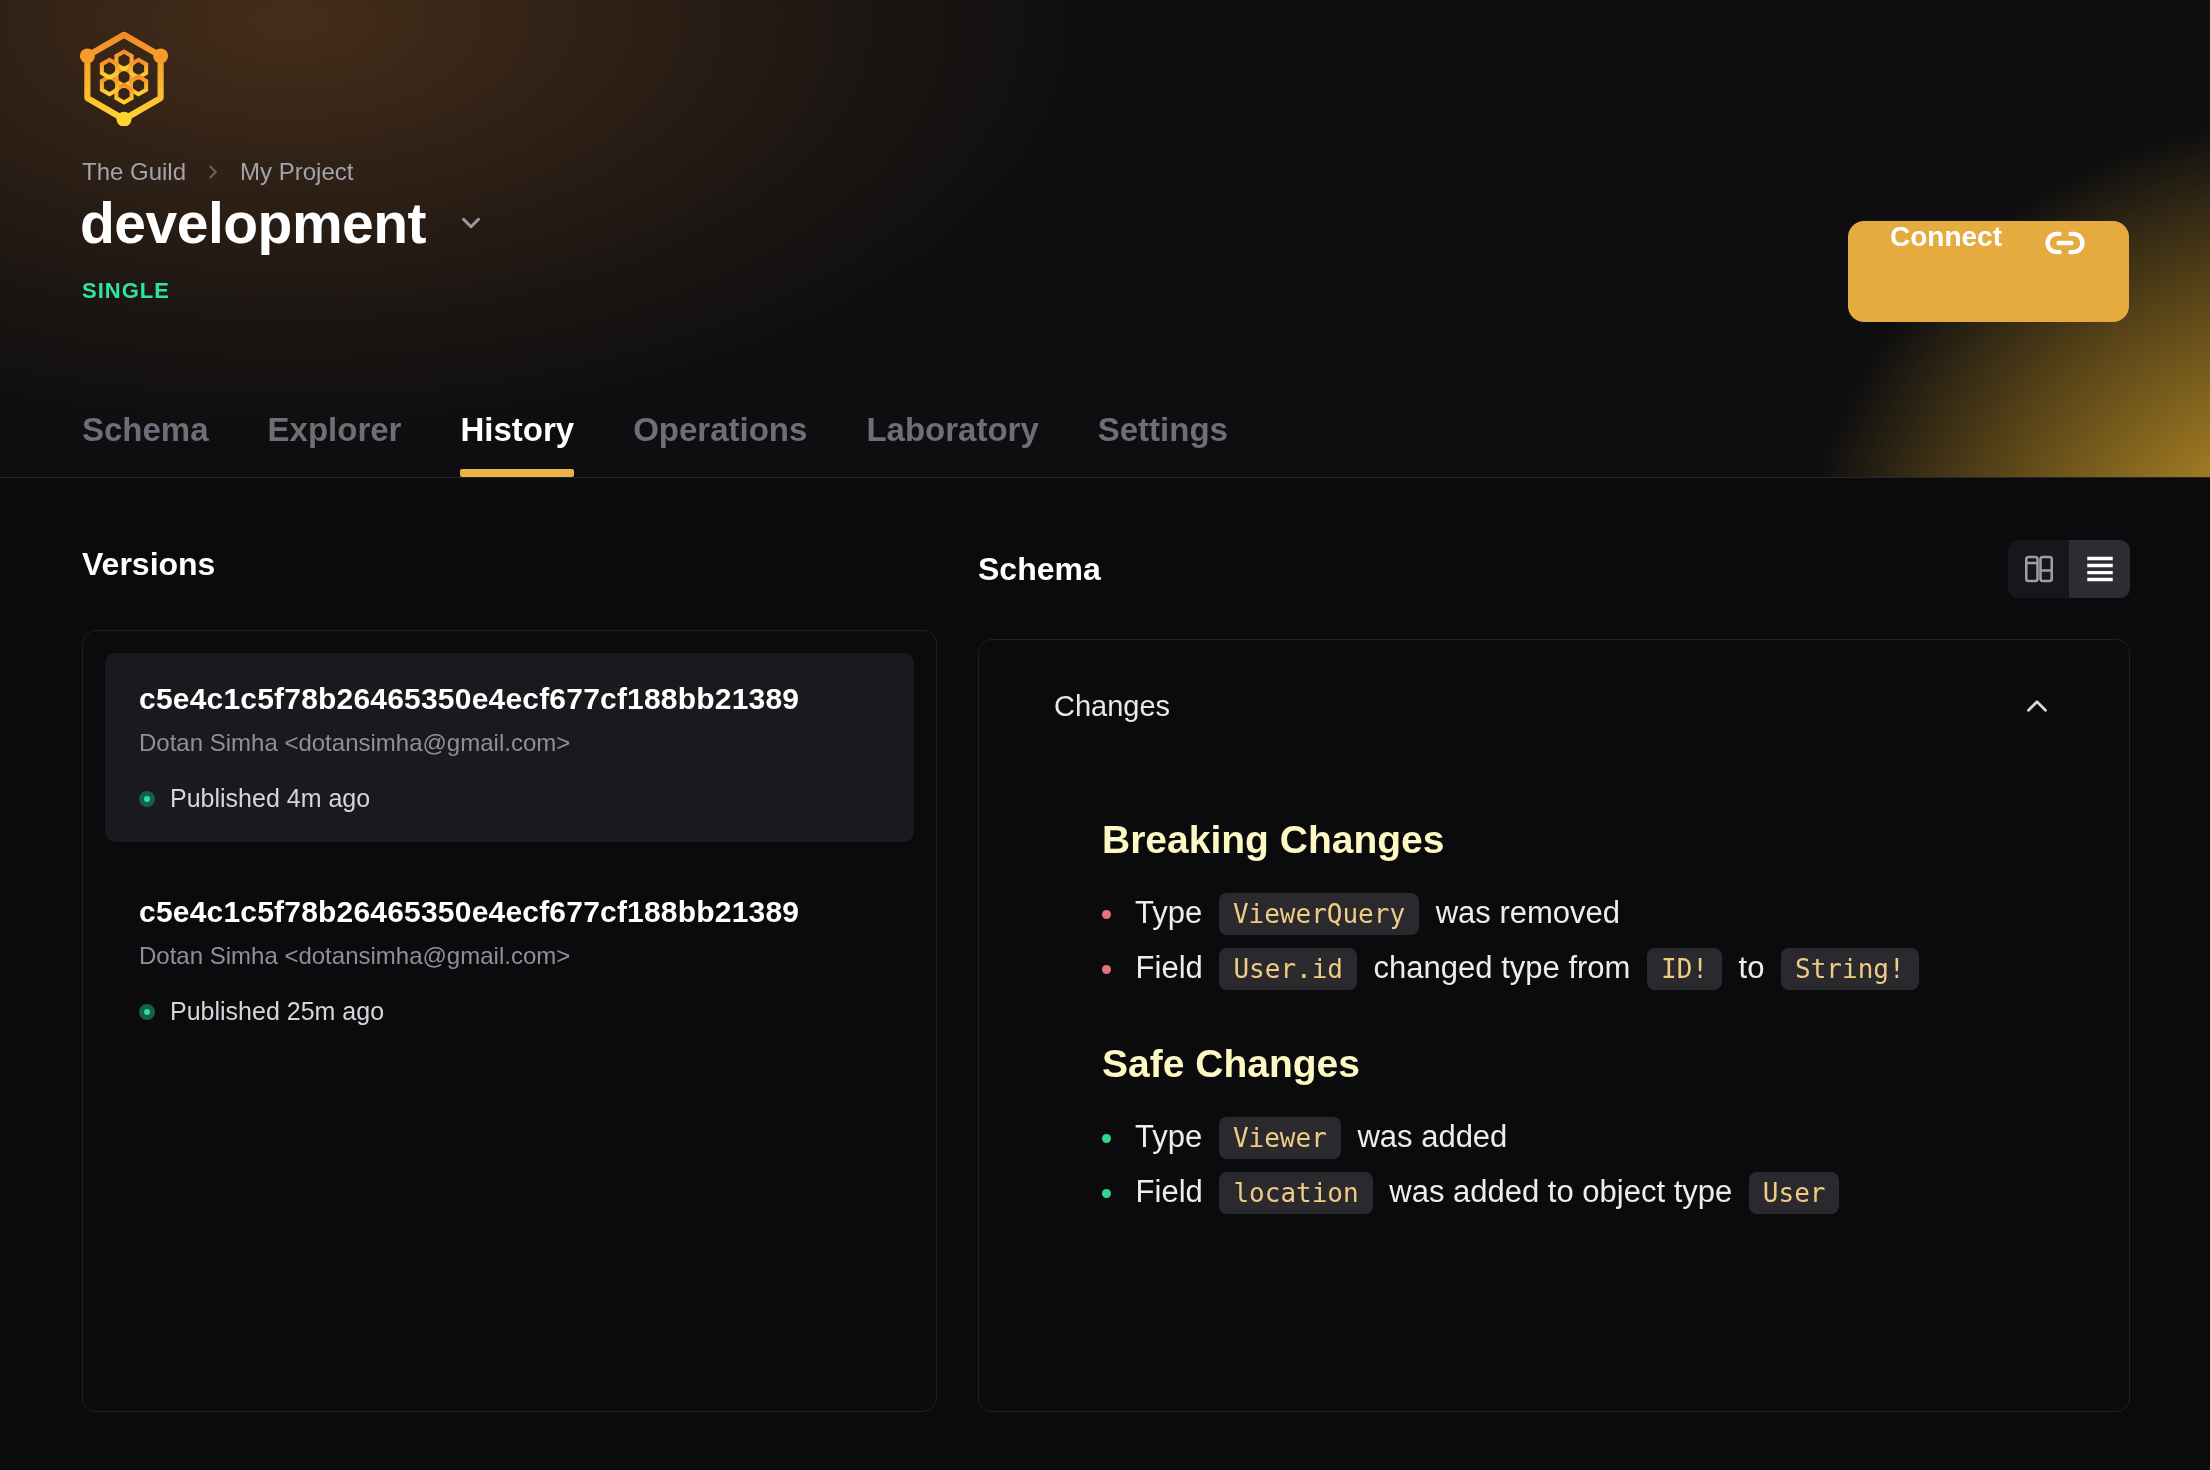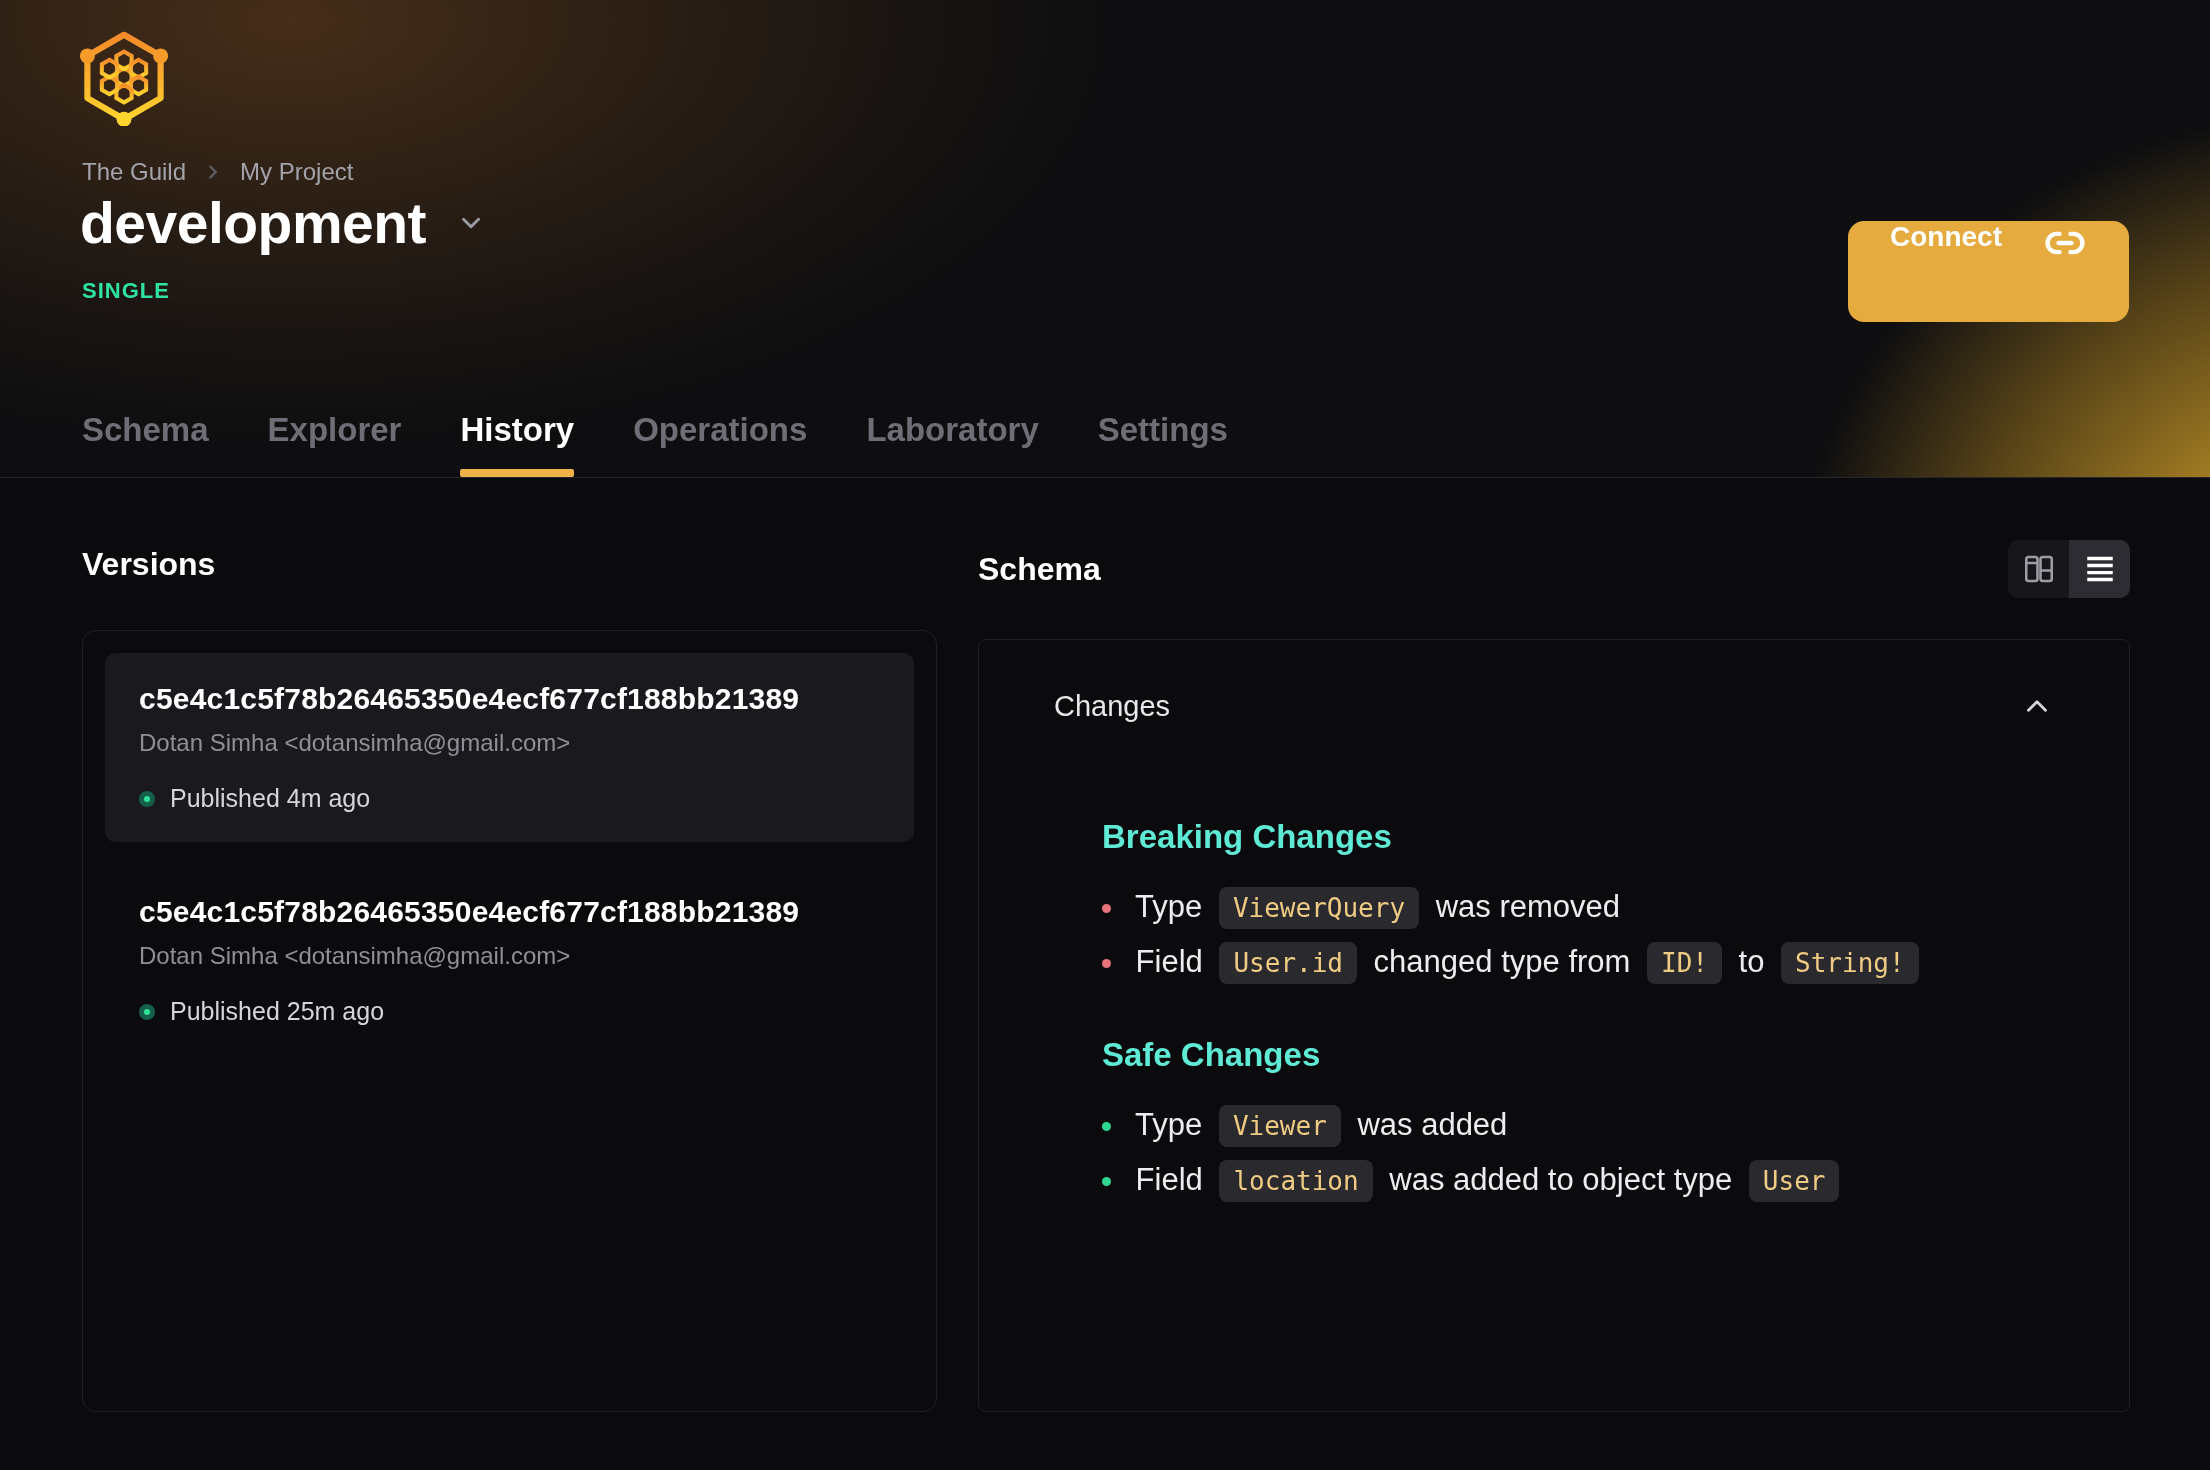--- a/index.html
+++ b/index.html
@@ -102,30 +102,30 @@
     height: 58px; margin-bottom: 41px;
   }
   .view-toggle { display: flex; border-radius: 10px; overflow: hidden; }
   .toggle-seg {
     width: 61px; height: 58px; display: flex; align-items: center; justify-content: center;
     cursor: pointer; background: #17171b; border: none;
   }
   .toggle-seg.active { background: #2c2c32; }
 
   .changes-card {
-    border: 1px solid #202025; border-radius: 8px;
+    border: 1px solid #202025; border-radius: 14px;
     height: 773px; padding: 46px 75px;
   }
   .changes-head {
     display: flex; align-items: center; justify-content: space-between;
     height: 40px; cursor: pointer;
   }
   .changes-title { font-size: 29px; color: #e8e8ea; font-weight: 400; }
   .changes-body { margin-top: 92px; padding-left: 48px; }
-  .section-title { font-size: 33px; font-weight: 600; color: #5eead4; margin-bottom: 24px; }
+  .section-title { font-size: 39px; font-weight: 600; color: #fef9c3; margin-bottom: 24px; }
   .change-list { list-style: none; margin: 0 0 46px 0; max-width: 960px; }
   .change-list li { font-size: 31px; line-height: 53px; color: #ededef; }
   .bullet {
     display: inline-block; width: 9px; height: 9px; border-radius: 50%;
     margin-right: 16px; vertical-align: 4px;
   }
   .code-chip {
     font-family: "DejaVu Sans Mono", monospace;
     font-size: 26px; color: #efcb83;
     background: #29292e; border-radius: 8px;

